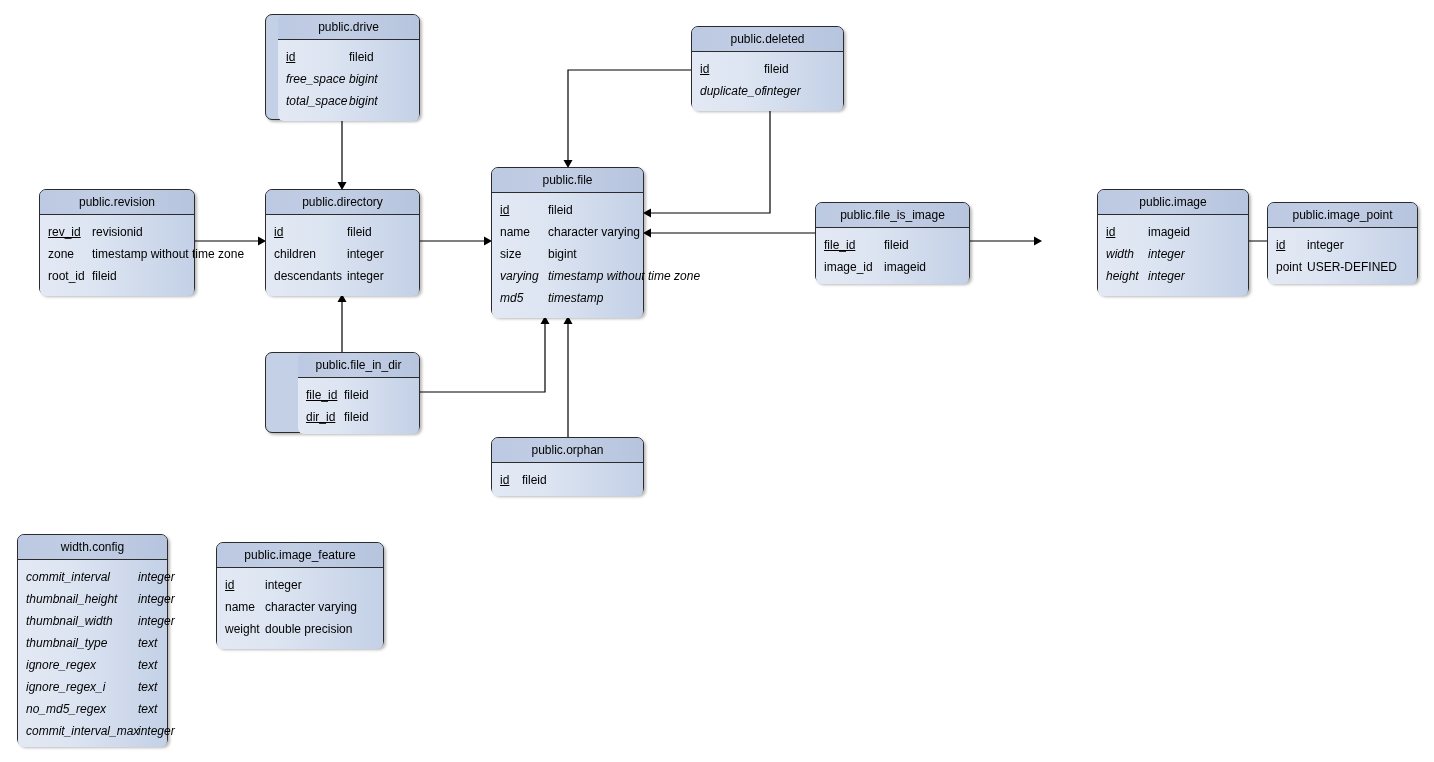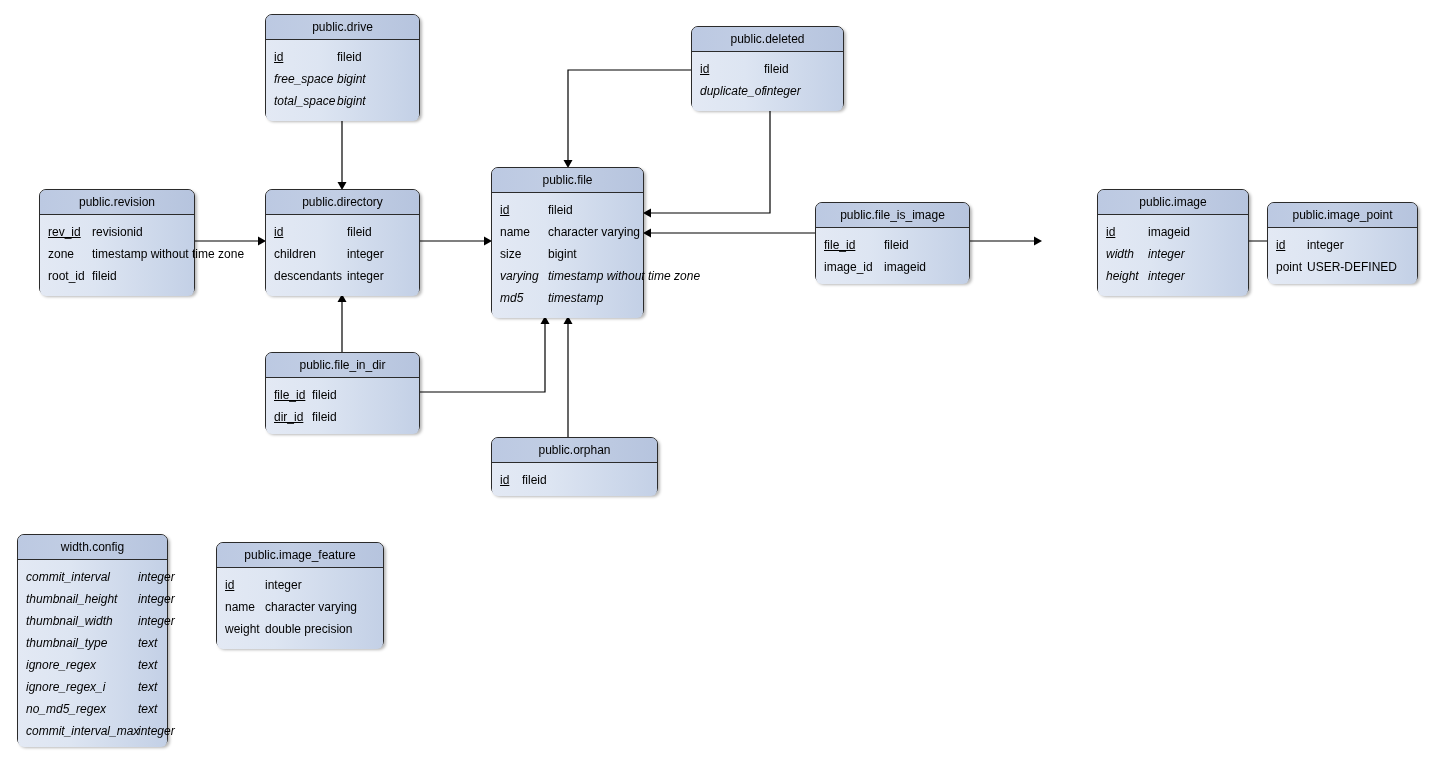--- a/index.html
+++ b/index.html
@@ -128,21 +128,21 @@
         <path d="M 420,392 L 545,392 L 545,321" fill="none" stroke="#000000" stroke-width="1.2"></path>
         <polygon points="545,316 540.5,324 549.5,324" fill="#000000"></polygon>
       </g>
       <g>
         <path d="M 568,437 L 568,321" fill="none" stroke="#000000" stroke-width="1.2"></path>
         <polygon points="568,316 563.5,324 572.5,324" fill="#000000"></polygon>
       </g>
     </svg>
 
   <div id="entity-layer">
-      <div class="entity" style="left: 265px; top: 14px; width: 155px; height: 106px;">
+      <div class="entity" style="left: 265px; top: 14px; width: 155px; height: 106px; padding-left: 12px;">
         <div class="entity-head">public.drive</div>
         <div class="entity-body" style="height: 81px;">
           <div class="attr pk">
             <span class="aname" style="left: 8px;">id</span>
             <span class="atype" style="left: 71px;">fileid</span>
           </div>
           <div class="attr nullable">
             <span class="aname" style="left: 8px;">free_space</span>
             <span class="atype" style="left: 71px;">bigint</span>
           </div>
@@ -260,34 +260,34 @@
           <div class="attr pk">
             <span class="aname" style="left: 8px;">id</span>
             <span class="atype" style="left: 39px;">integer</span>
           </div>
           <div class="attr">
             <span class="aname" style="left: 8px;">point</span>
             <span class="atype" style="left: 39px;">USER-DEFINED</span>
           </div>
         </div>
       </div>
-      <div class="entity" style="left: 265px; top: 352px; width: 155px; height: 81px;">
+      <div class="entity" style="left: 265px; top: 352px; width: 155px; height: 81px; padding-left: 32px;">
         <div class="entity-head">public.file_in_dir</div>
         <div class="entity-body" style="height: 56px;">
           <div class="attr pk">
             <span class="aname" style="left: 8px;">file_id</span>
             <span class="atype" style="left: 46px;">fileid</span>
           </div>
           <div class="attr pk">
             <span class="aname" style="left: 8px;">dir_id</span>
             <span class="atype" style="left: 46px;">fileid</span>
           </div>
         </div>
       </div>
-      <div class="entity" style="left: 491px; top: 437px; width: 167px; height: 58px;">
+      <div class="entity" style="left: 491px; top: 437px; width: 153px; height: 58px;">
         <div class="entity-head">public.orphan</div>
         <div class="entity-body" style="height: 33px;">
           <div class="attr pk">
             <span class="aname" style="left: 8px;">id</span>
             <span class="atype" style="left: 30px;">fileid</span>
           </div>
         </div>
       </div>
       <div class="entity" style="left: 17px; top: 534px; width: 151px; height: 212px;">
         <div class="entity-head">width.config</div>

